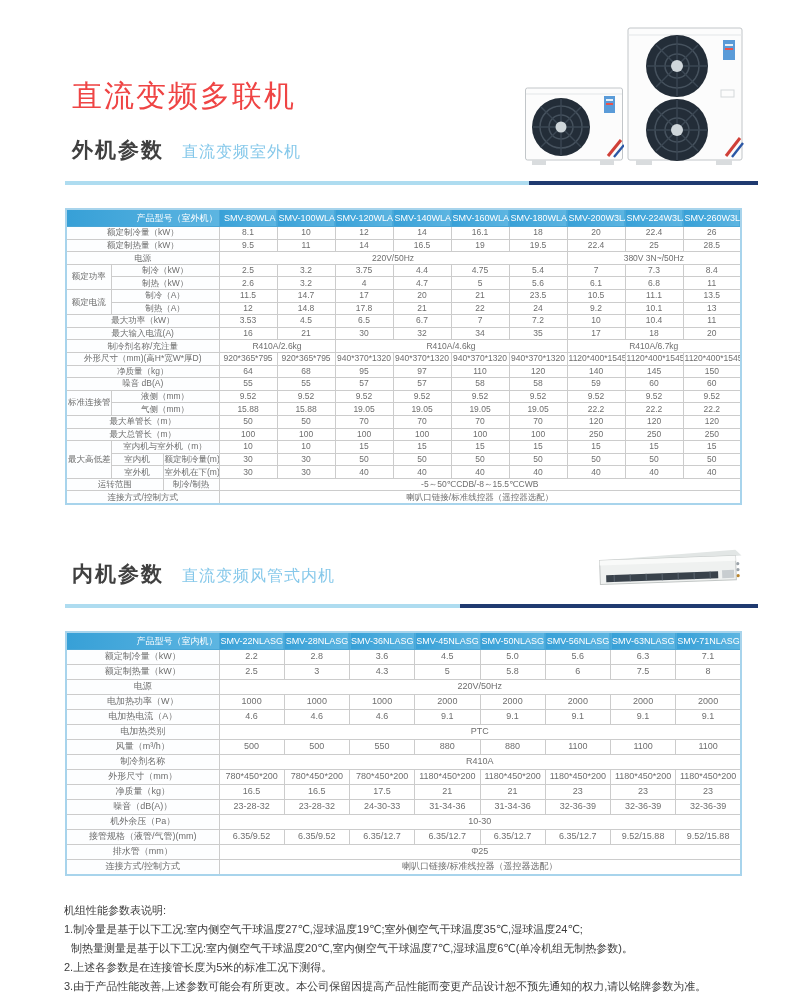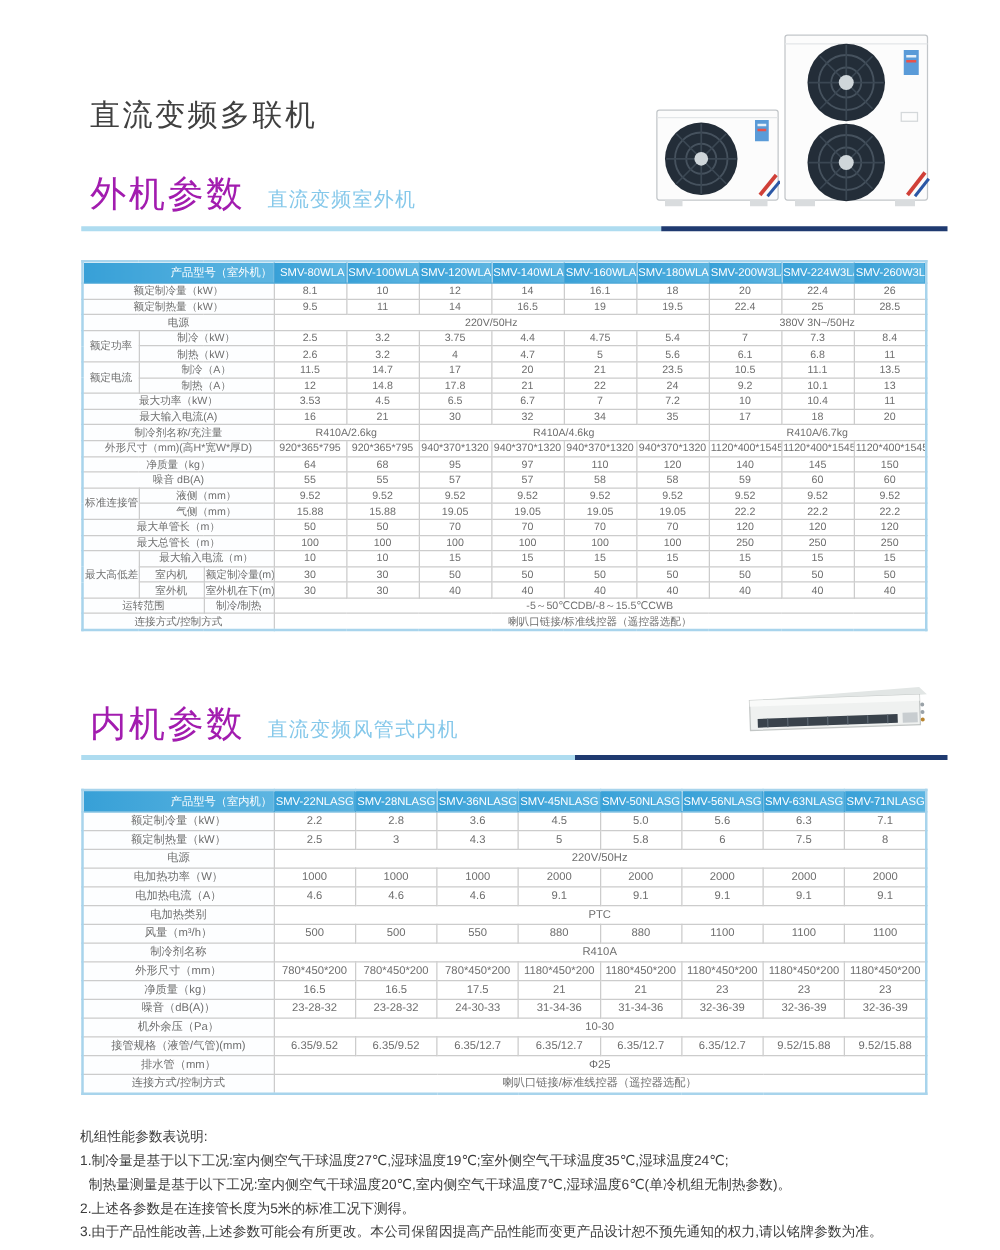--- a/index.html
+++ b/index.html
@@ -1,24 +1,24 @@
 <!DOCTYPE html>
 <html><head>
 <meta charset="utf-8">
 <style>
   html,body{margin:0;padding:0;background:#ffffff;}
   .page{
     position:relative;width:800px;height:1000px;background:#ffffff;overflow:hidden;
     font-family:"Liberation Sans","DejaVu Sans",sans-serif;
   }
   .page-title{
-    position:absolute;left:72px;top:76px;font-size:24px;letter-spacing:2px;color:#404040;
+    position:absolute;left:72px;top:76px;font-size:30px;letter-spacing:2px;color:#ef4444;
   }
   .section-heading{position:absolute;left:72px;white-space:nowrap;}
-  .section-heading .h{font-size:29px;font-weight:normal;color:#a21caf;letter-spacing:2px;}
+  .section-heading .h{font-size:21px;font-weight:bold;color:#404040;letter-spacing:2px;}
   .section-heading .sub{font-size:16px;color:#85c8ea;margin-left:18px;letter-spacing:1px;}
   .divider{position:absolute;left:65px;width:693px;height:4px;display:flex;}
   .divider .light{background:#aedcf0;height:100%;}
   .divider .navy{background:#1f3a70;height:100%;flex:1;}
   .d1 .light{width:67%;}
   .d2 .light{width:57%;}
 
   .spec-table{
     border-collapse:collapse;table-layout:fixed;position:absolute;left:65px;width:675px;
     border:2px solid #a8d4ec;
@@ -352,21 +352,21 @@
           <td>100</td>
           <td>100</td>
           <td>100</td>
           <td>100</td>
           <td>250</td>
           <td>250</td>
           <td>250</td>
         </tr>
         <tr>
           <td rowspan="3" class="lbl">最大高低差</td>
-          <td colspan="2" class="lbl">最大输入电流（m）</td>
+          <td colspan="2" class="lbl">室内机与室外机（m）</td>
           <td>10</td>
           <td>10</td>
           <td>15</td>
           <td>15</td>
           <td>15</td>
           <td>15</td>
           <td>15</td>
           <td>15</td>
           <td>15</td>
         </tr>

